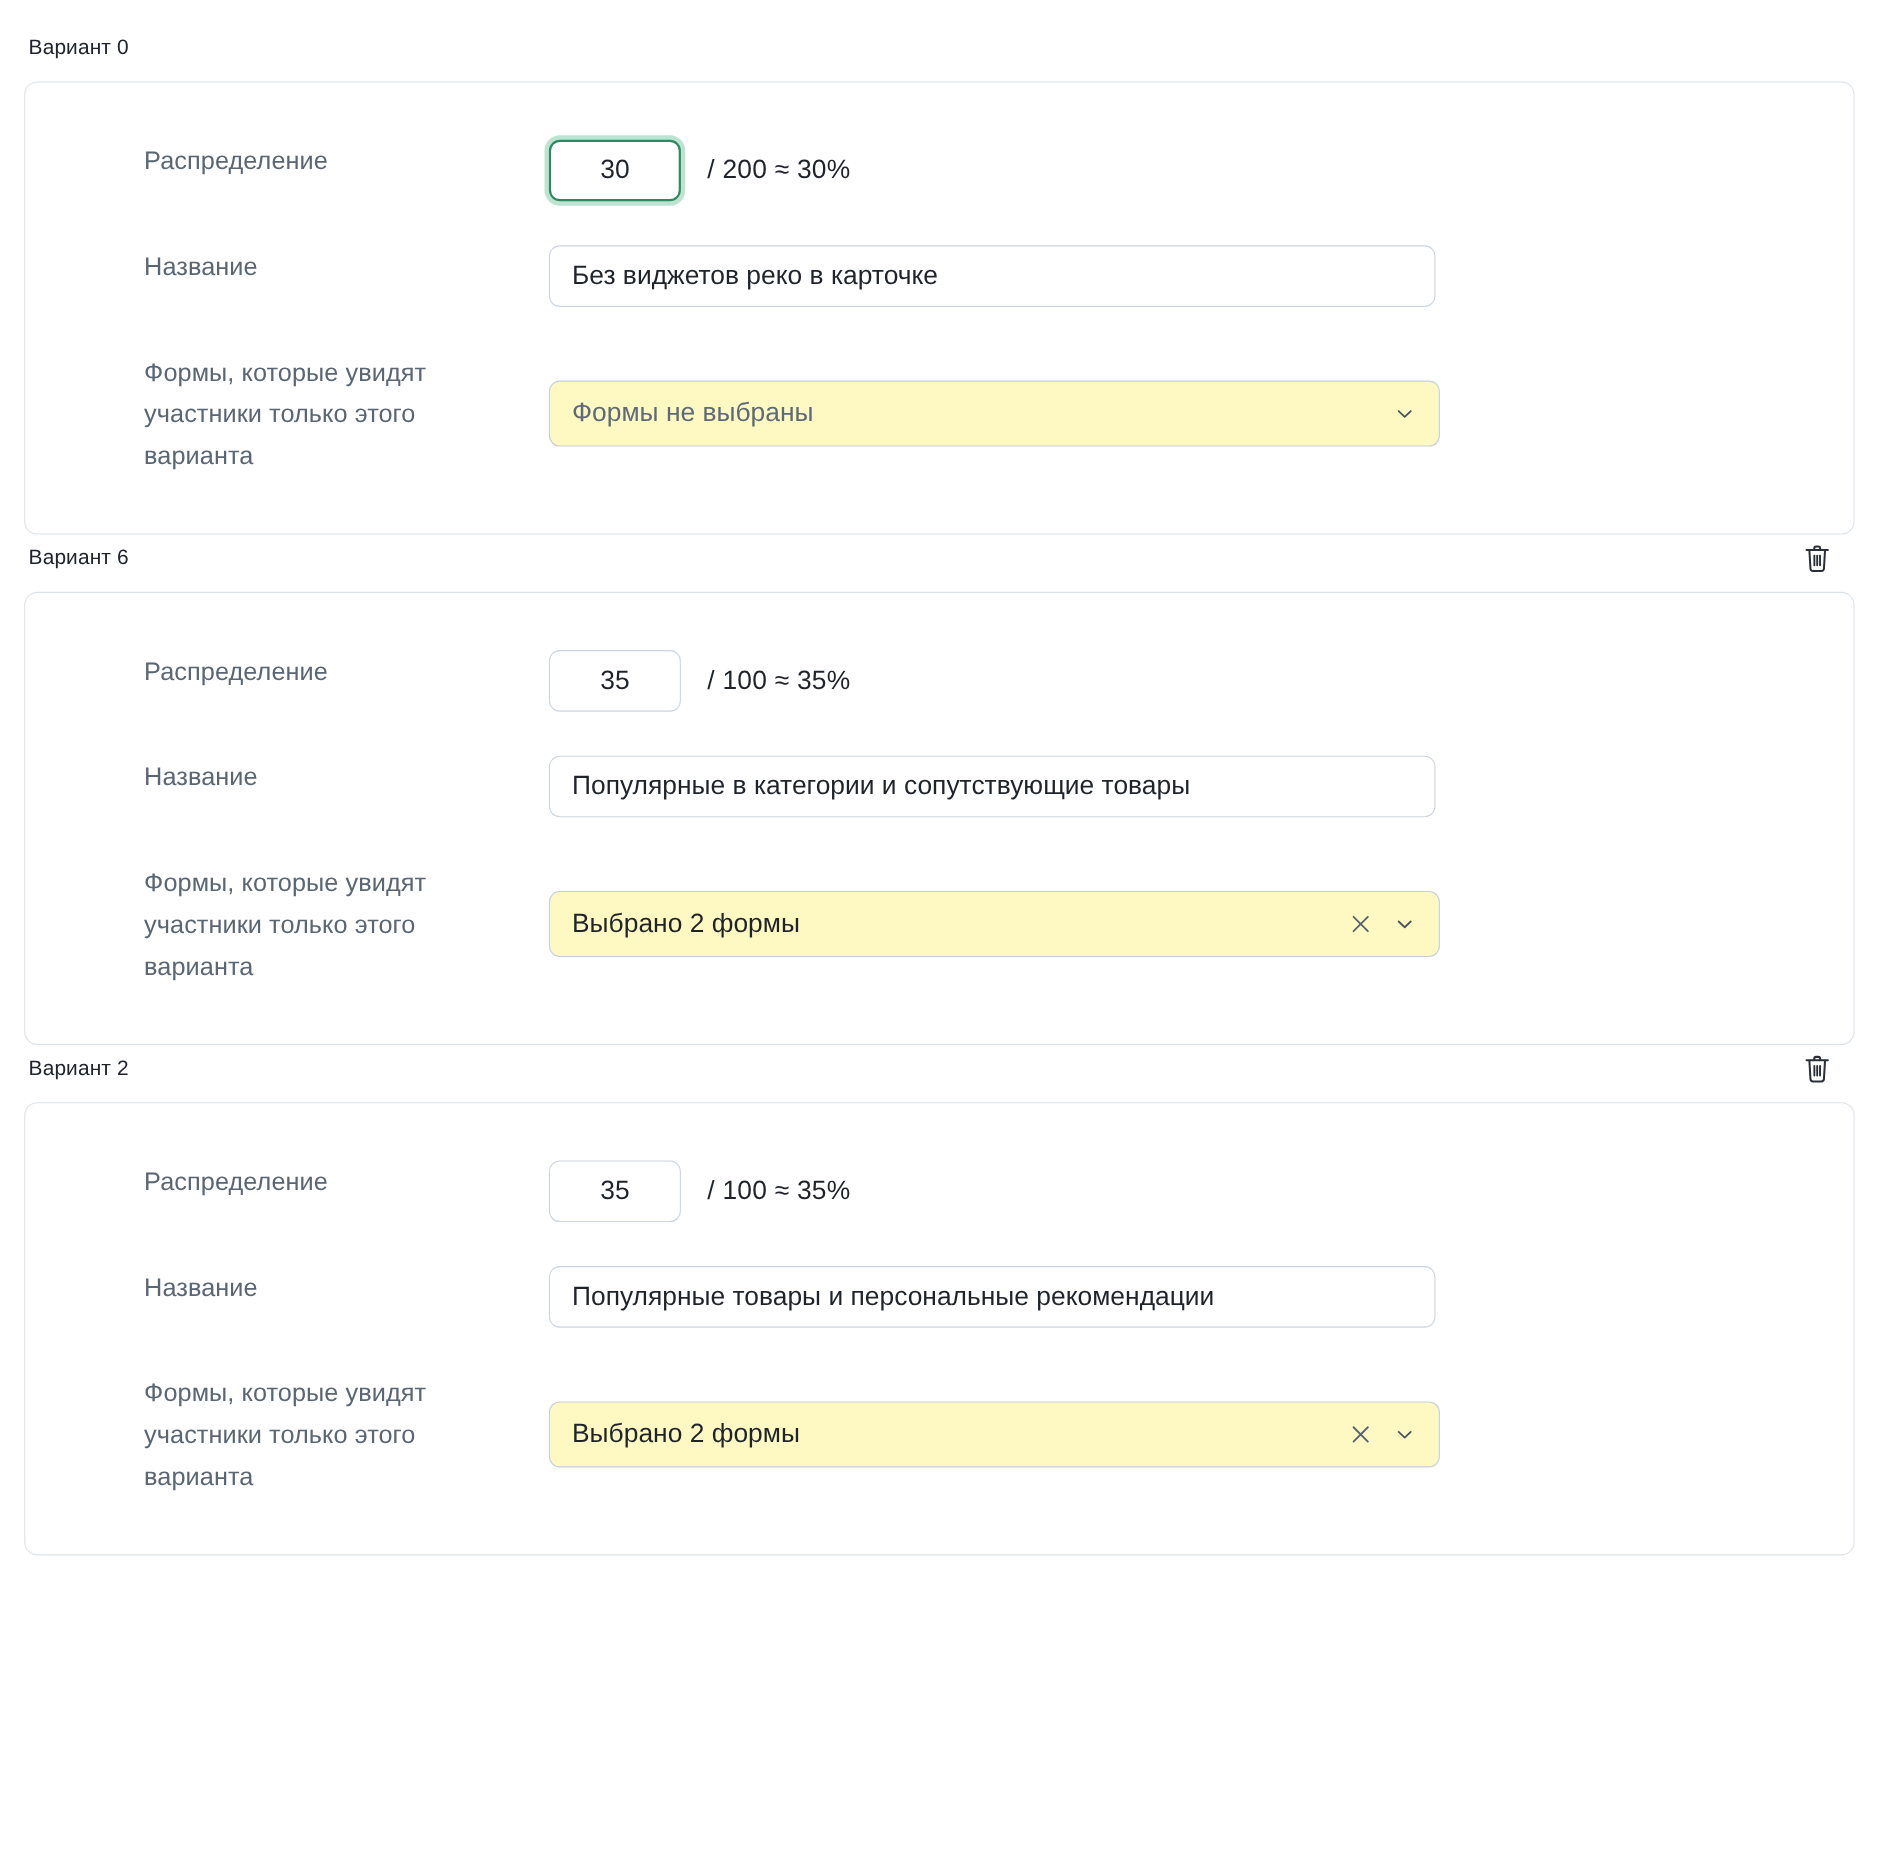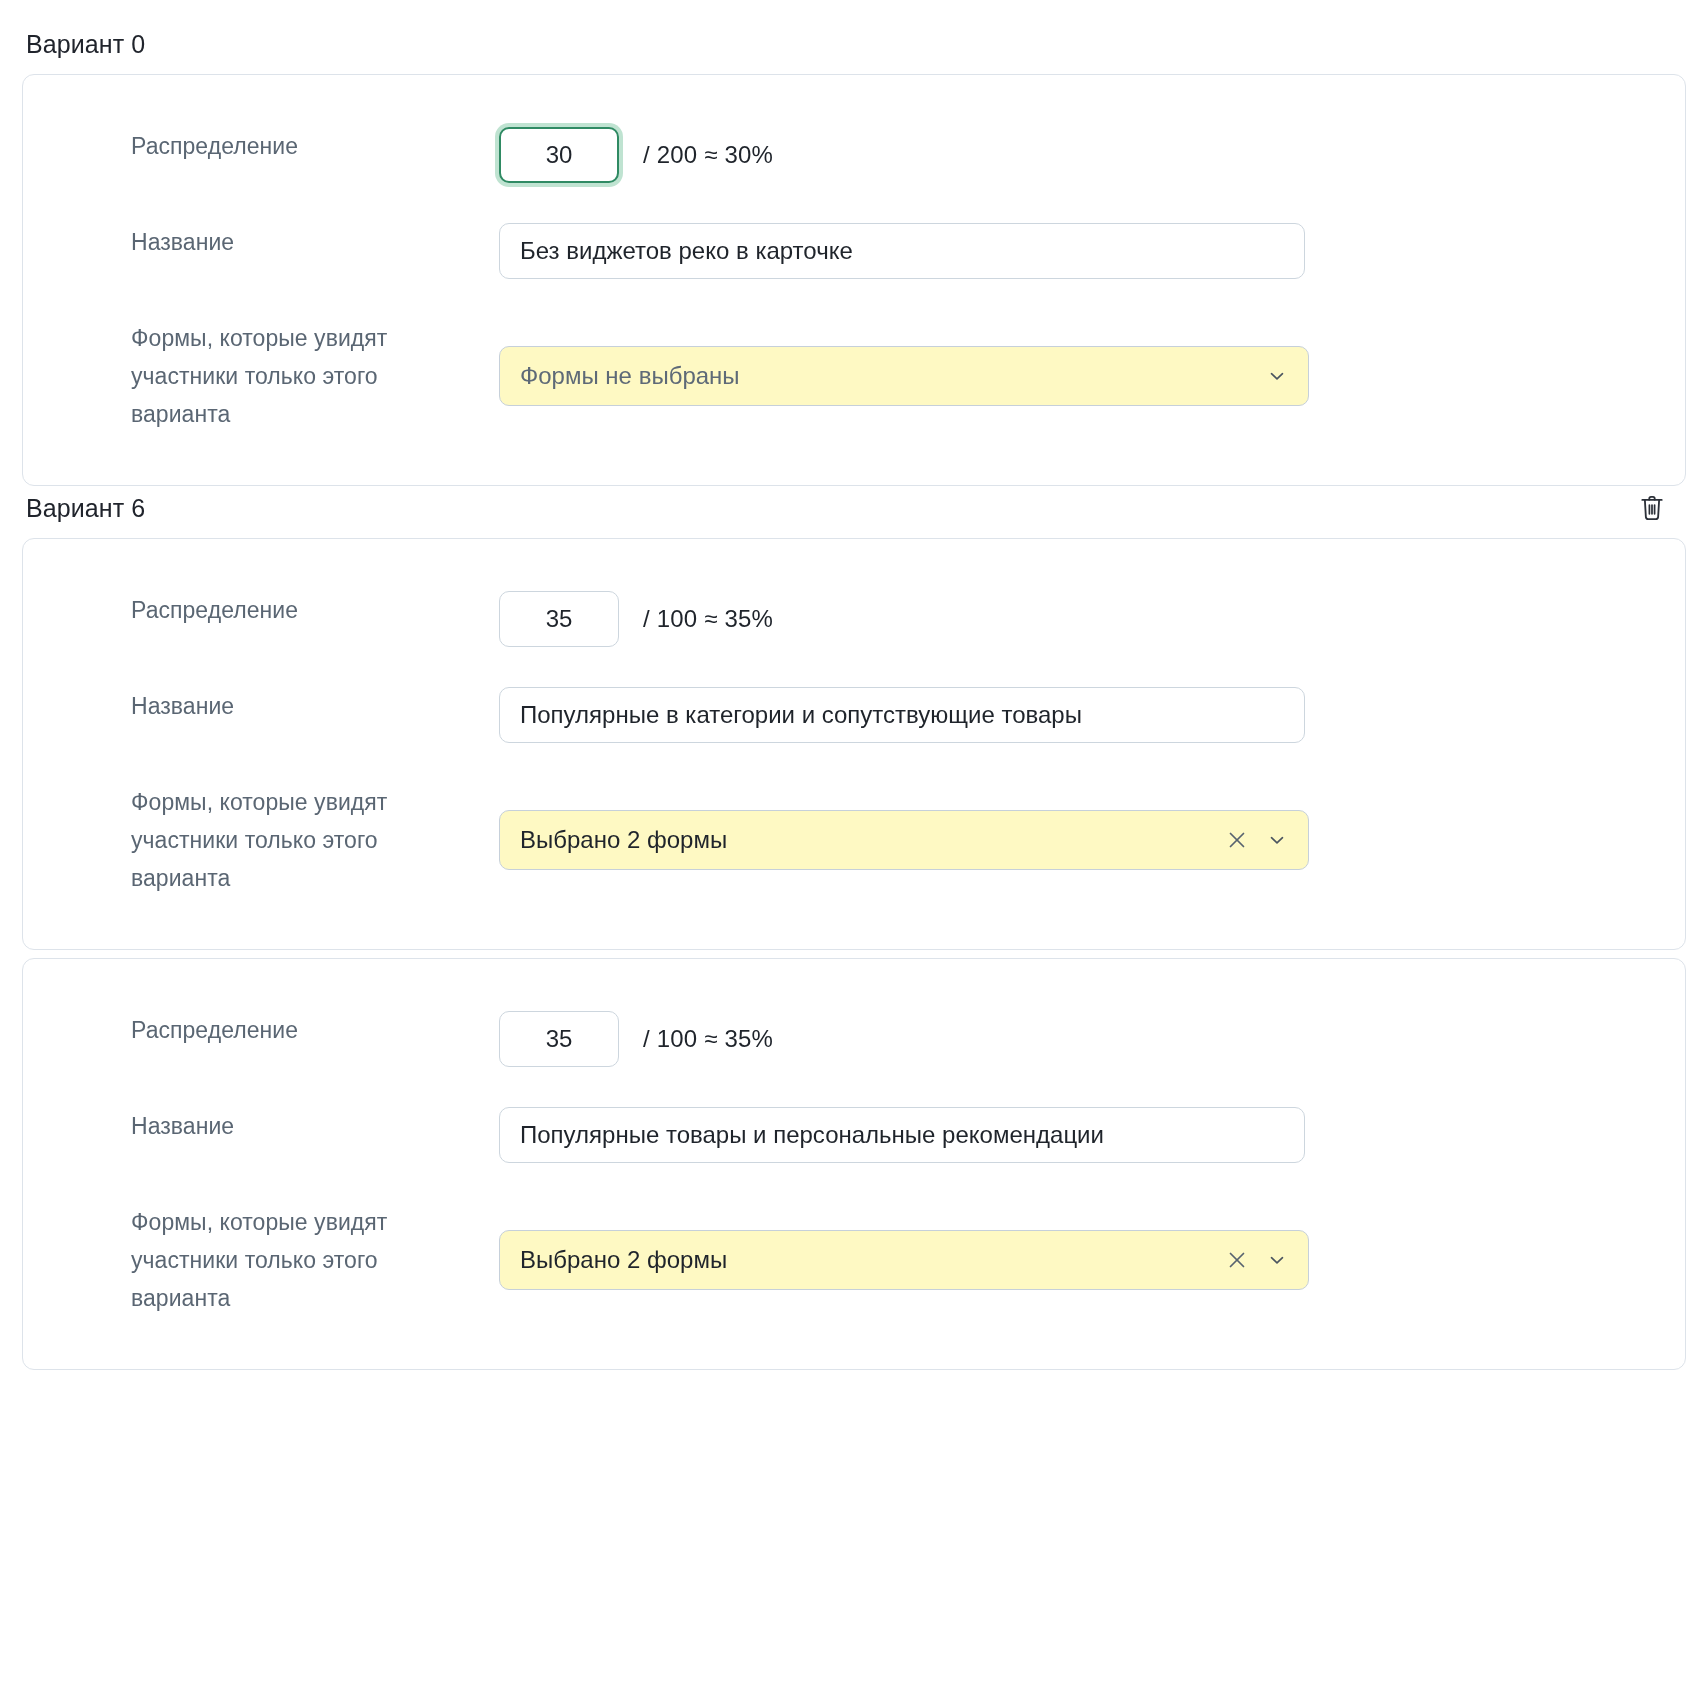--- a/index.html
+++ b/index.html
@@ -26,21 +26,21 @@
   .variant-block { margin-bottom: 0; }
 
   .variant-head {
     display: flex;
     align-items: center;
     justify-content: space-between;
     height: 44px;
     padding: 0 20px 0 4px;
   }
   .variant-title {
-    font-size: 25px;
+    font-size: 19px;
     line-height: 30px;
     color: #20242c;
     font-weight: 400;
     letter-spacing: 0.1px;
   }
 
   .delete-btn {
     width: 40px;
     height: 40px;
     display: flex;
@@ -262,20 +262,35 @@
                     <path d="M6 9.5L12 15.2L18 9.5" stroke="#4a545f" stroke-width="1.8" stroke-linecap="round" stroke-linejoin="round"></path>
                   </svg>
                 </button>
               </span>
             </div>
           </div>
         </div>
       </div>
     </div>
     <div class="variant-block">
+      <div class="variant-head">
+        <div class="variant-title">Вариант 2</div>
+        <button class="delete-btn">
+          <span>
+            <svg width="26" height="28" viewBox="0 0 24 26" fill="none" xmlns="http://www.w3.org/2000/svg">
+              <path d="M3 5.5H21" stroke="#2b3038" stroke-width="1.7" stroke-linecap="round"></path>
+              <path d="M9.5 5.3V4.2C9.5 3.3 10.2 2.6 11.1 2.6H12.9C13.8 2.6 14.5 3.3 14.5 4.2V5.3" stroke="#2b3038" stroke-width="1.7" stroke-linecap="round" stroke-linejoin="round"></path>
+              <path d="M5.4 5.8L6.3 21.2C6.37 22.4 7.35 23.3 8.55 23.3H15.45C16.65 23.3 17.63 22.4 17.7 21.2L18.6 5.8" stroke="#2b3038" stroke-width="1.7" stroke-linecap="round" stroke-linejoin="round"></path>
+              <path d="M9.6 10.3V18.4" stroke="#2b3038" stroke-width="1.6" stroke-linecap="round"></path>
+              <path d="M12 10.3V18.4" stroke="#2b3038" stroke-width="1.6" stroke-linecap="round"></path>
+              <path d="M14.4 10.3V18.4" stroke="#2b3038" stroke-width="1.6" stroke-linecap="round"></path>
+            </svg>
+          </span>
+        </button>
+      </div>
       <div class="card">
         <div class="row">
           <div class="row-label">Распределение</div>
           <div class="row-control">
             <input type="text" class="num-field" value="35" style="">
             <span class="ratio-text">/ 100 ≈ 35%</span>
           </div>
         </div>
         <div class="row">
           <div class="row-label">Название</div>

